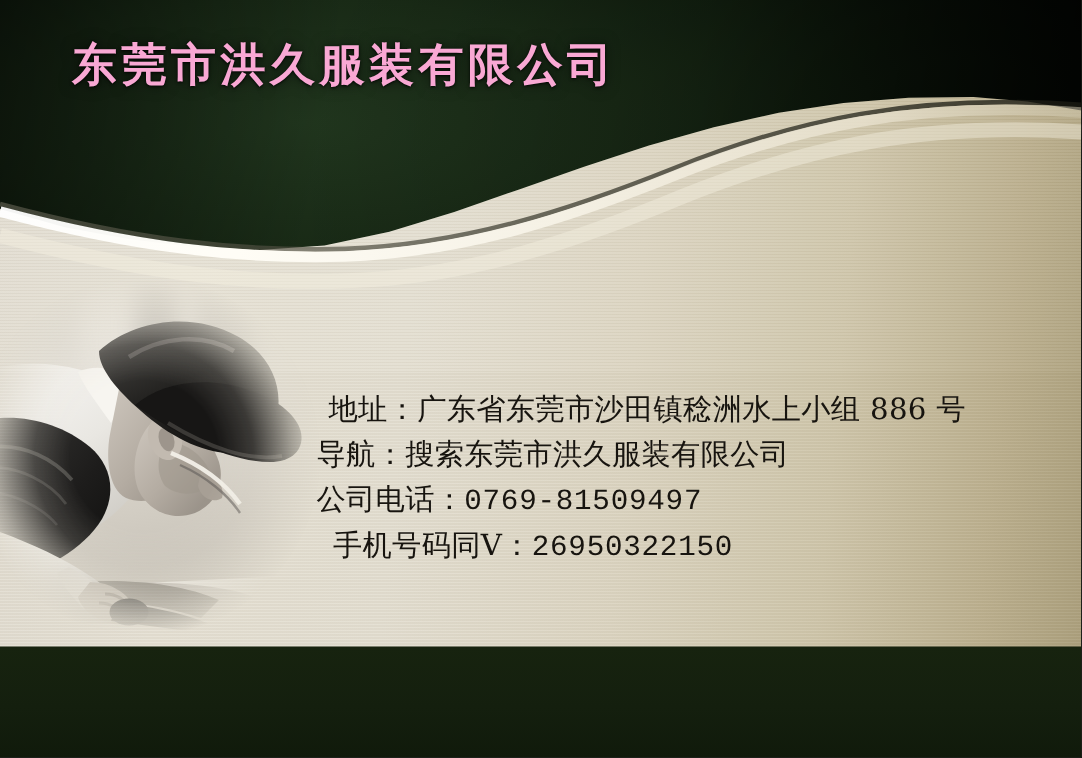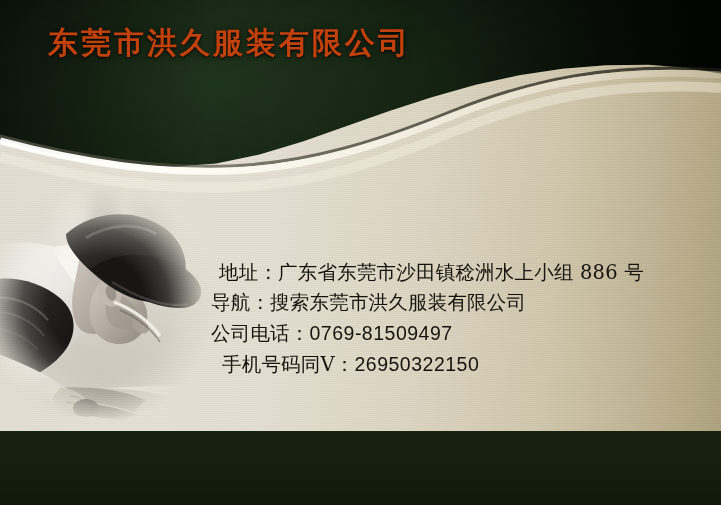--- a/index.html
+++ b/index.html
@@ -113,21 +113,21 @@
 
   
   .headline {
     position: absolute;
     left: 48px;
     top: 23px;
     font-family: "DejaVu Sans", "Liberation Sans", sans-serif;
     font-size: 30px;
     font-weight: bold;
     letter-spacing: 3px;
-    color: #c2410c;
+    color: #f9a8d4;
     text-shadow: 0 1px 2px rgba(0,0,0,0.85), 0 0 9px rgba(0,0,0,0.55);
     white-space: nowrap;
   }
 
   
   .contact {
     position: absolute;
     left: 211px;
     top: 258px;
     width: 515px;
@@ -136,21 +136,21 @@
     font-family: "DejaVu Serif", "Liberation Serif", serif;
     font-size: 19.5px;
     line-height: 30px;
     color: #17140f;
     white-space: nowrap;
     letter-spacing: 0.2px;
   }
   .contact .line.indent-1 { padding-left: 8px; }
   .contact .line.indent-2 { padding-left: 11px; }
   .contact .line .num {
-    font-family: Liberation Sans, sans-serif;
+    font-family: Liberation Mono, monospace;
     letter-spacing: 0.5px;
   }
 </style>
 </head>
 <body>
 
 <div id="card">
 
   <div class="green-top"></div>
 

